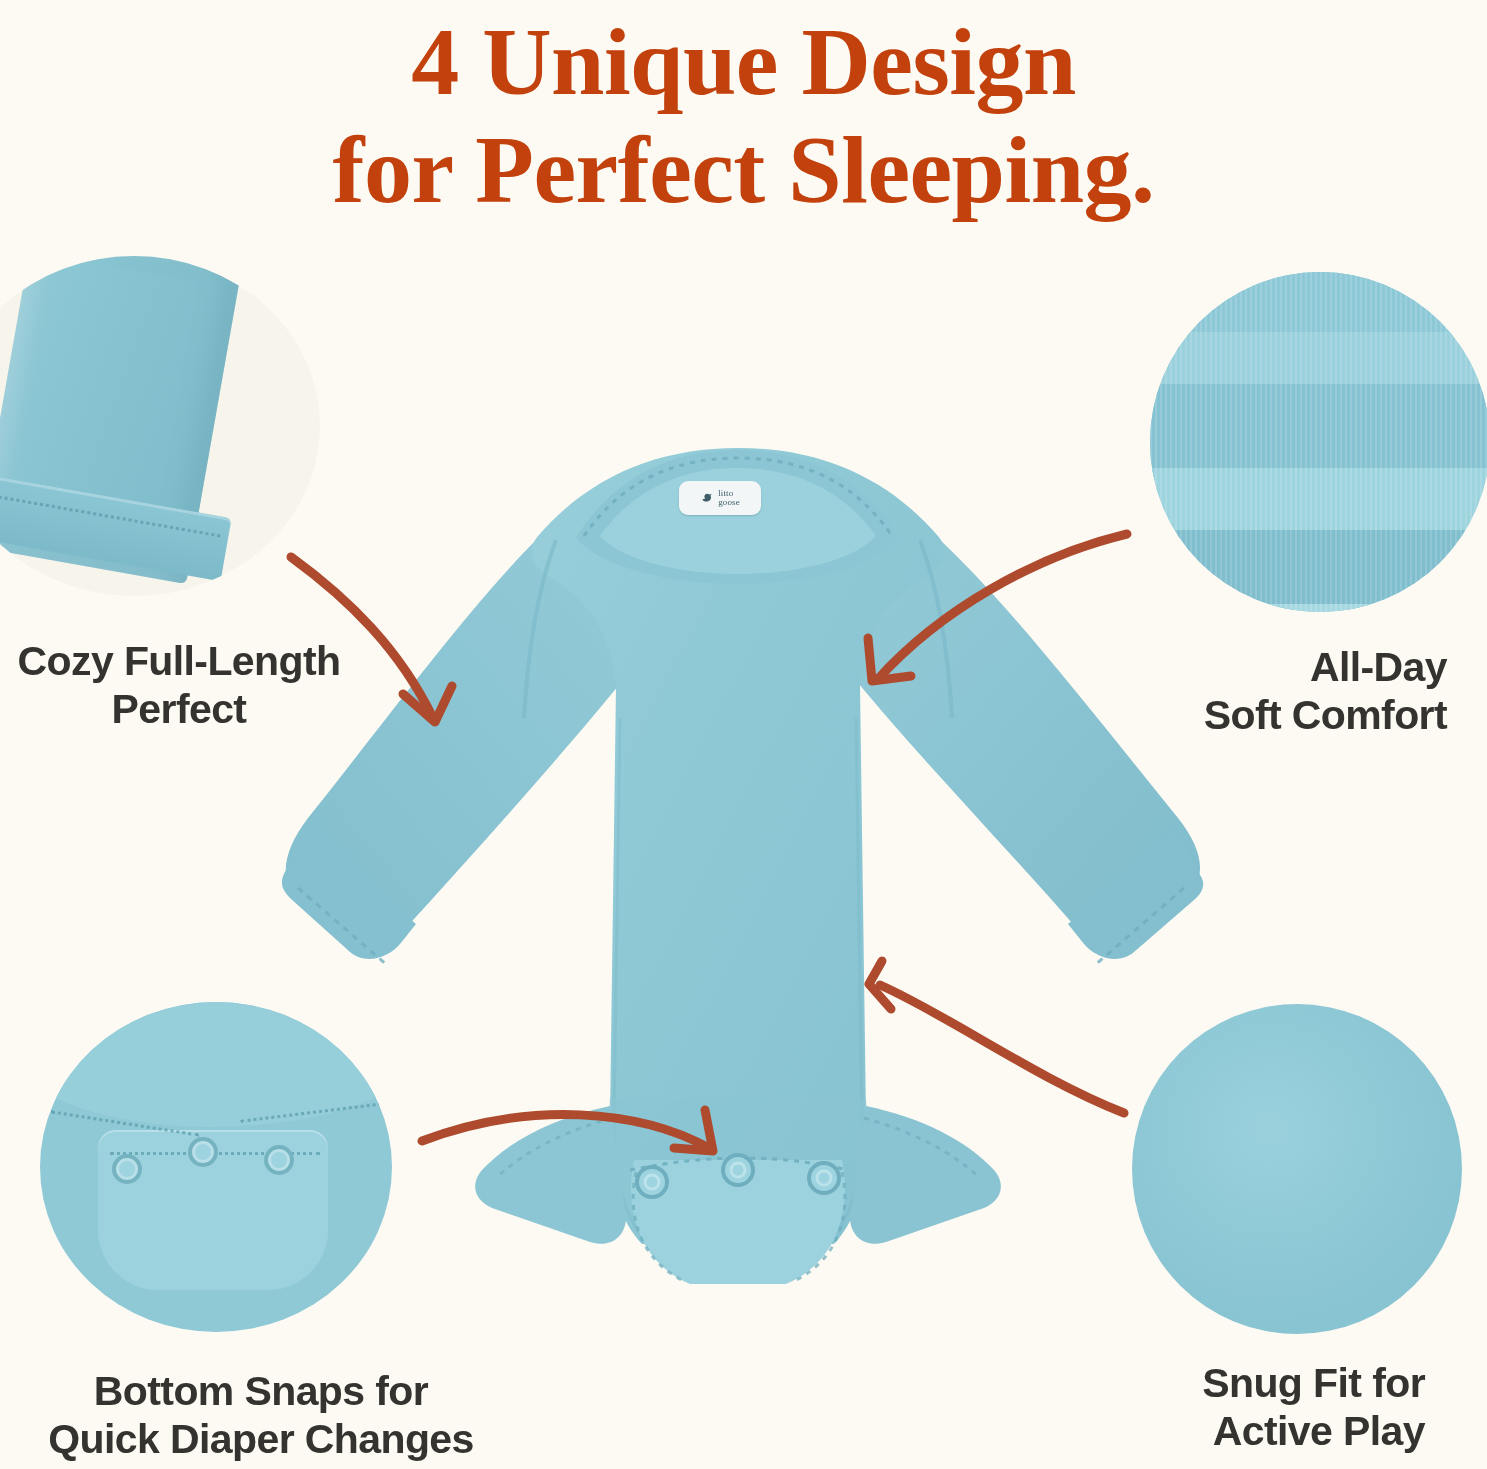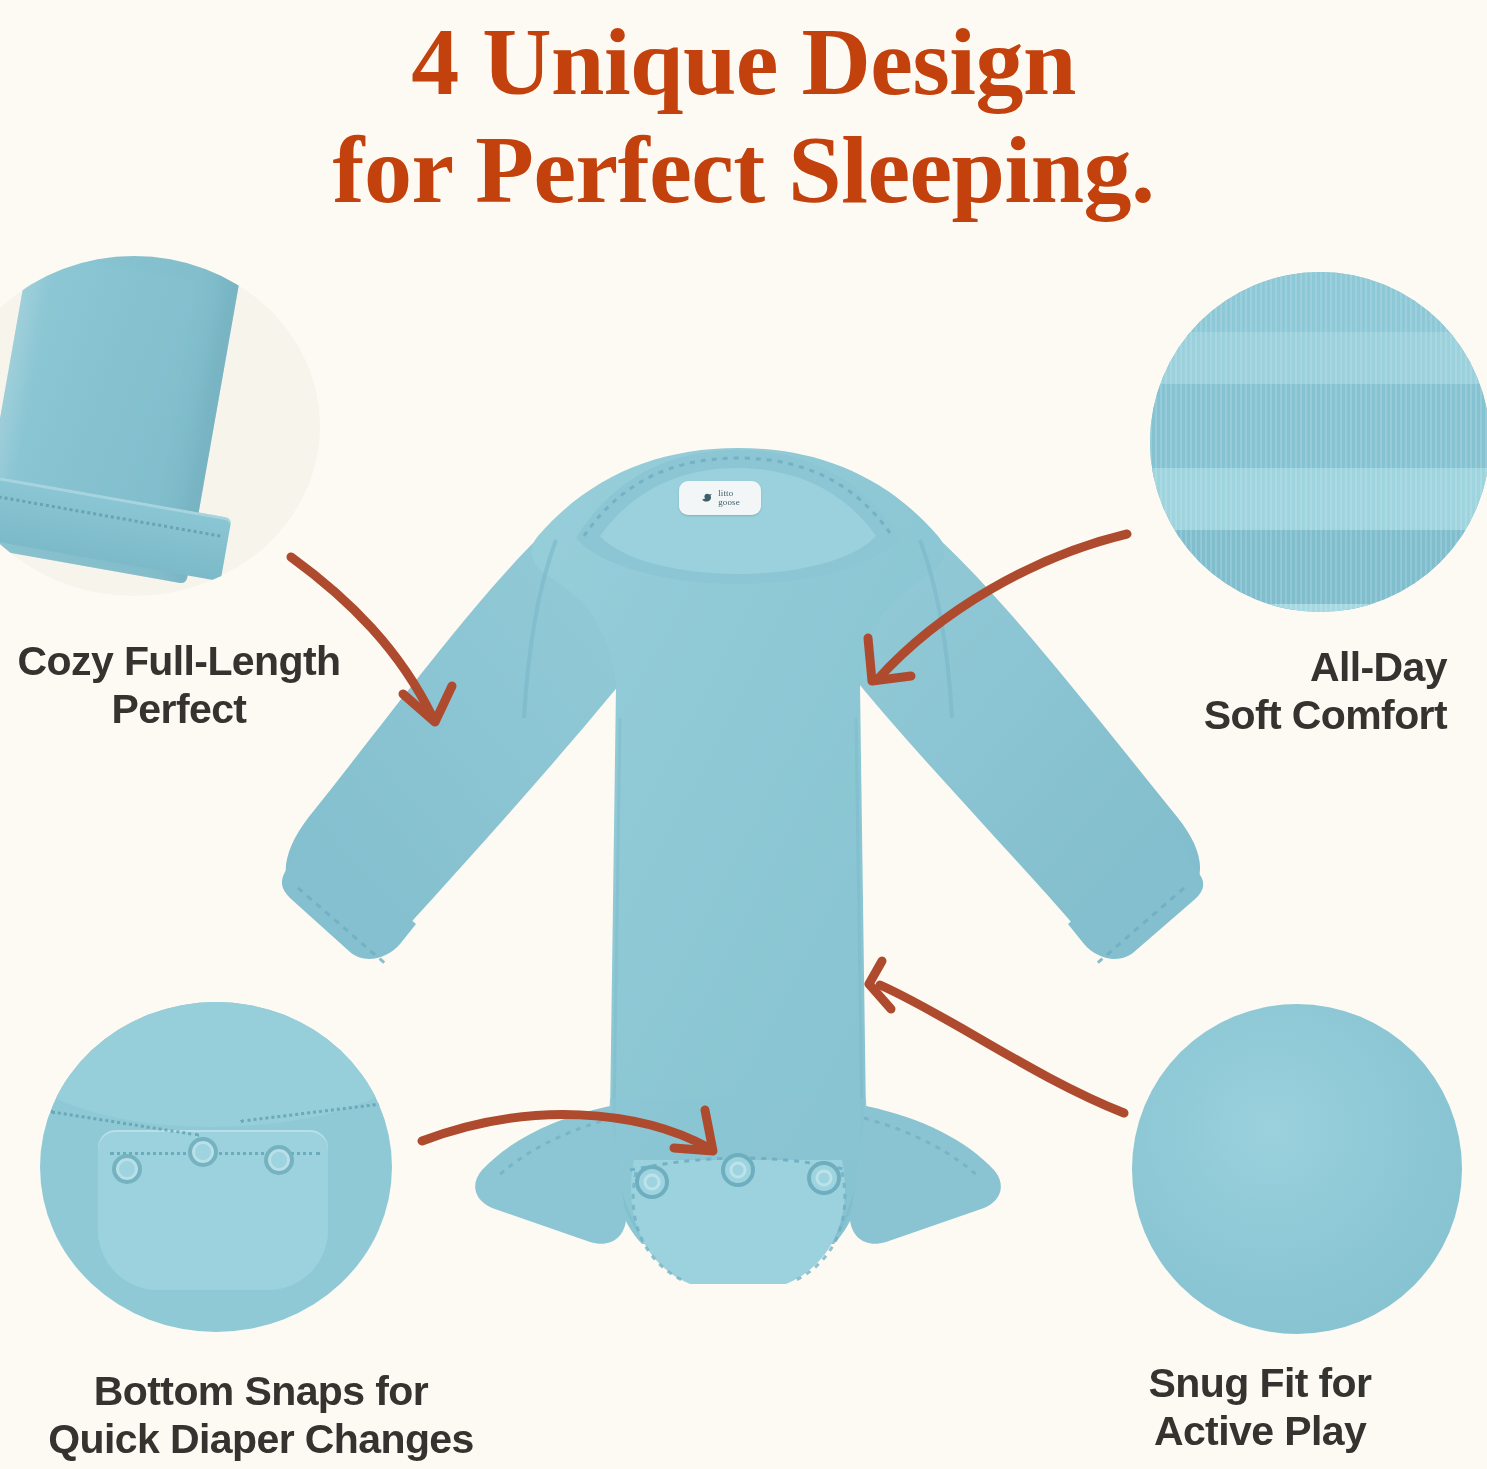--- a/index.html
+++ b/index.html
@@ -37,21 +37,21 @@
     font-weight:700;
     font-size:41px;
     line-height:1.16;
     color:#34332F;
     white-space:pre-line;
     letter-spacing:-0.6px;
   }
   #label-sleeves  { left:4px;   top:638px;  width:350px; text-align:center; }
   #label-comfort  { right:40px; top:644px;  width:350px; text-align:right; }
   #label-snaps    { left:46px;  top:1368px; width:430px; text-align:center; }
-  #label-snug     { right:62px; top:1360px; width:330px; text-align:center;
+  #label-snug     { right:62px; top:1360px; width:330px; text-align:right;
                     left:auto; }
 
   
   .circ {
     position:absolute;
     border-radius:50%;
     overflow:hidden;
   }
   
   #circ-cuff {

